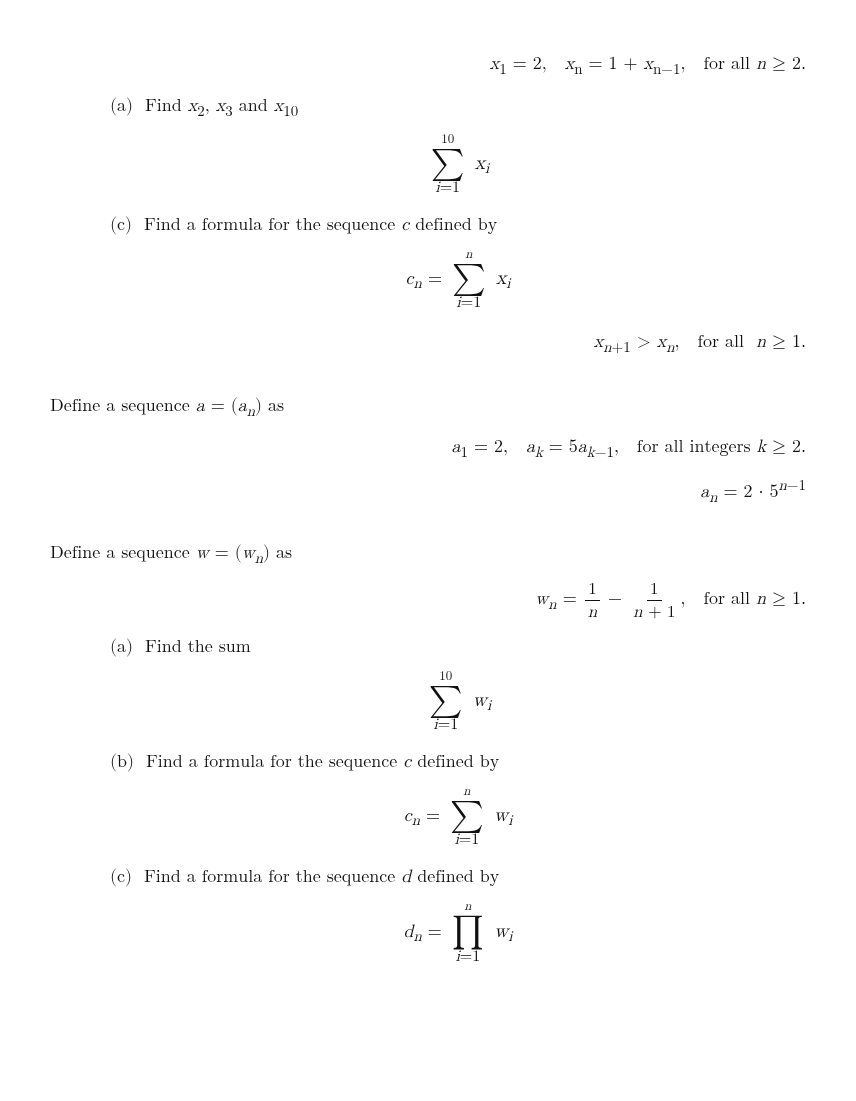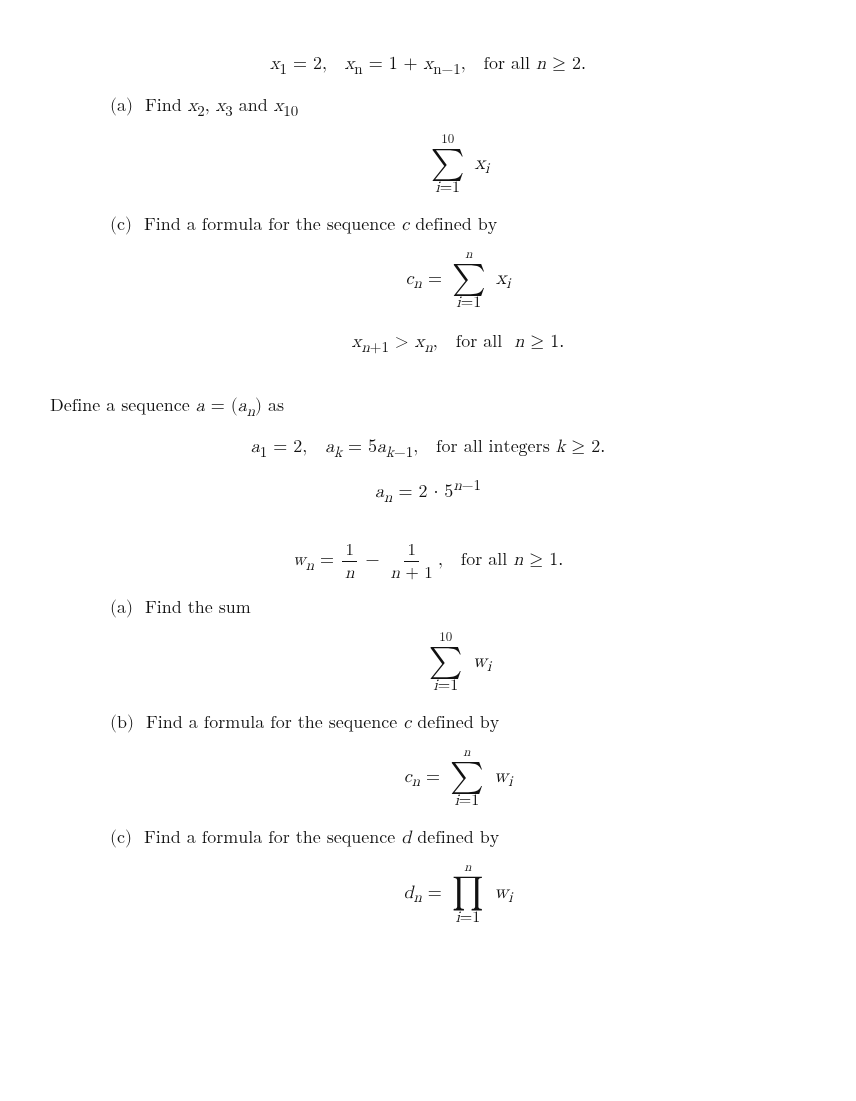--- a/index.html
+++ b/index.html
@@ -62,21 +62,21 @@
       font-size: 17px;
       line-height: 1.3;
     }
     .frac-den {
       padding: 0 3px;
       font-size: 17px;
       line-height: 1.3;
     }
     .italic { font-style: italic; }
     .equation-line {
-      text-align: center;
+      text-align: right;
       margin: 8px 0 10px 0;
       font-size: 18px;
       line-height: 1.7;
     }
     .section-sep {
       margin-top: 28px;
     }
   </style>
 </head>
 <body>
@@ -127,26 +127,29 @@
 
 <div class="problem-block section-sep">
   <div class="line">
     Define a sequence <span class="italic">a</span> = (<span class="italic">a</span><sub><span class="italic">n</span></sub>) as
   </div>
   <div class="equation-line">
     <span class="italic">a</span><sub>1</sub> = 2,&nbsp;&nbsp;
     <span class="italic">a</span><sub><span class="italic">k</span></sub> = 5<span class="italic">a</span><sub><span class="italic">k</span>−1</sub>,&nbsp;&nbsp;
     for all integers <span class="italic">k</span> ≥ 2.
   </div>
-  <div class="center-block" style="margin-top:12px; margin-bottom:8px;">
+  <div class="center-block" style="margin-top:12px; margin-bottom:8px;text-align:right;">
     <span class="italic">a</span><sub><span class="italic">n</span></sub> = 2 · 5<sup><span class="italic">n</span>−1</sup>
   </div>
 </div>
 
 <div class="problem-block section-sep">
+  <div class="line">
+    Define a sequence <span class="italic">w</span> = (<span class="italic">w</span><sub><span class="italic">n</span></sub>) as
+  </div>
   <div class="equation-line">
     <span class="italic">w</span><sub><span class="italic">n</span></sub> =
     <span class="frac">
       <span class="frac-num">1</span>
       <span class="frac-den"><span class="italic">n</span></span>
     </span>
     −
     <span class="frac">
       <span class="frac-num">1</span>
       <span class="frac-den"><span class="italic">n</span> + 1</span>

